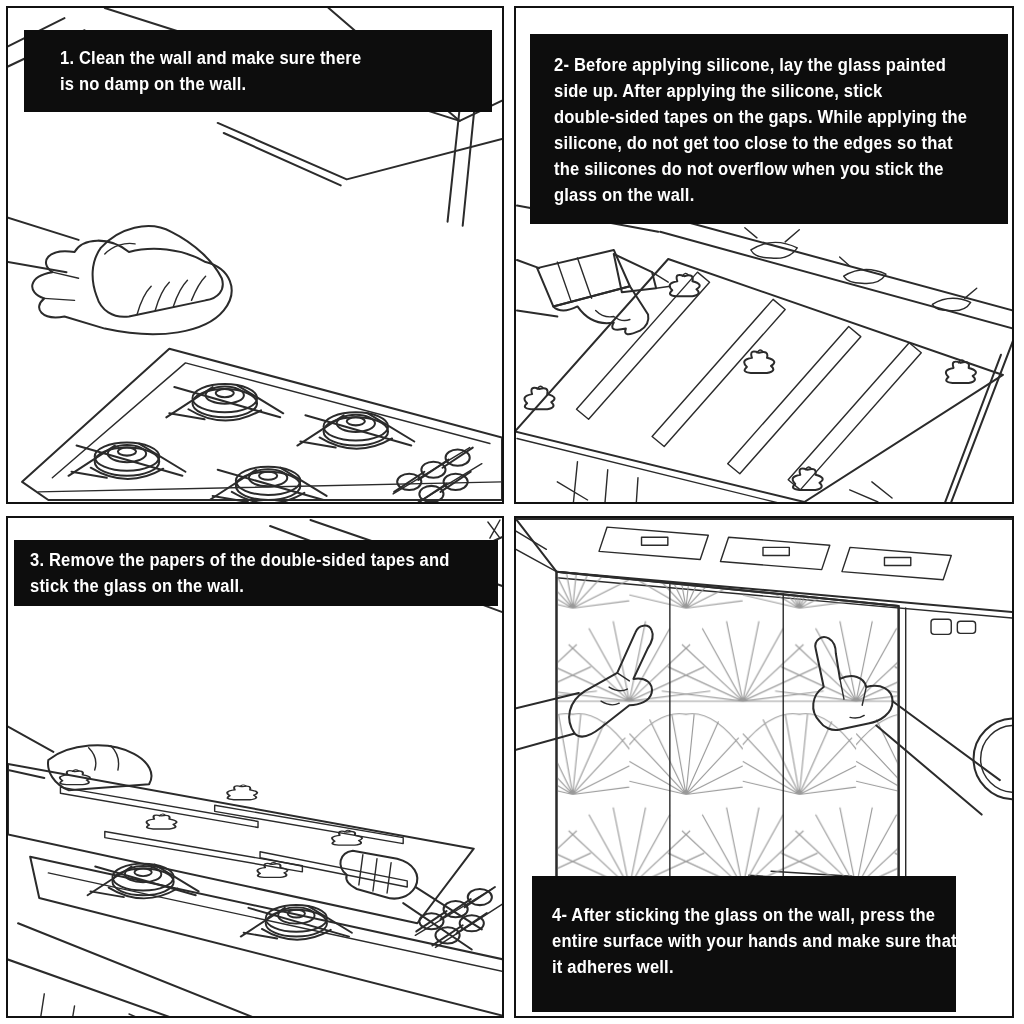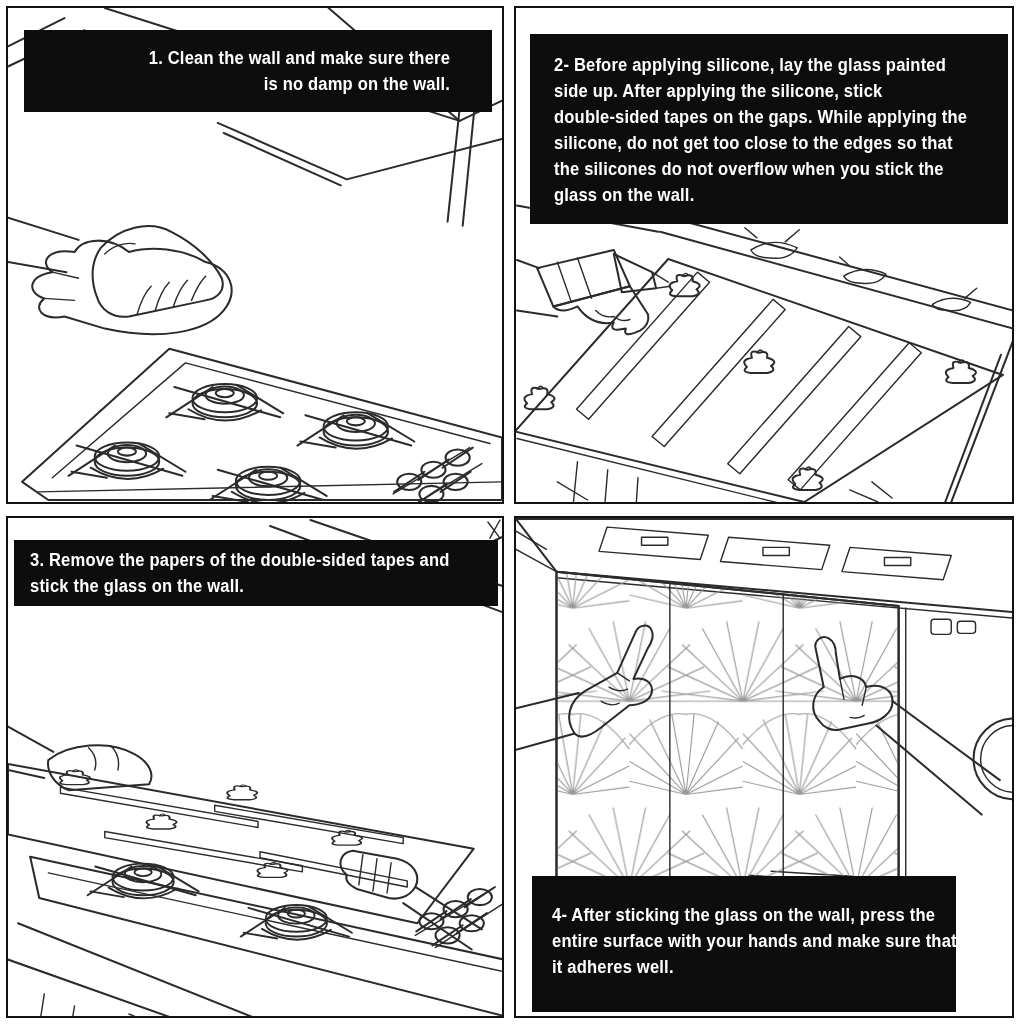--- a/index.html
+++ b/index.html
@@ -6,21 +6,21 @@
   body{width:1024px;height:1024px;position:relative;font-family:"Liberation Sans",sans-serif;}
   .panel{position:absolute;background:#ffffff;border:2px solid #111;overflow:hidden;}
   #panel1{left:6px;top:6px;width:494px;height:494px;}
   #panel2{left:514px;top:6px;width:496px;height:494px;}
   #panel3{left:6px;top:516px;width:494px;height:498px;}
   #panel4{left:514px;top:516px;width:496px;height:498px;}
   .panel svg{position:absolute;left:0;top:0;width:100%;height:100%;}
   .caption{position:absolute;background:#0d0d0d;color:#ffffff;z-index:3;box-sizing:border-box;}
   .cap-text{font-weight:700;font-size:18px;line-height:26px;white-space:pre;letter-spacing:.2px;
             transform:scaleX(.92);transform-origin:left top;}
-  #cap1{left:16px;top:22px;width:468px;height:82px;padding:15px 8px 0 36px;text-align:right;}
+  #cap1{left:16px;top:22px;width:468px;height:82px;padding:15px 8px 0 36px;}
   #cap2{left:14px;top:26px;width:478px;height:190px;padding:18px 8px 8px 24px;}
   #cap3{left:6px;top:22px;width:484px;height:66px;padding:7px 8px 0 16px;}
   #cap4{left:16px;top:358px;width:424px;height:136px;padding:26px 8px 0 20px;}
   .sk{stroke:#2b2b2b;stroke-width:2;fill:none;stroke-linecap:round;stroke-linejoin:round;}
   .thin{stroke-width:1.4;}
 </style>
 </head>
 <body>
 
 <div class="panel" id="panel1">

